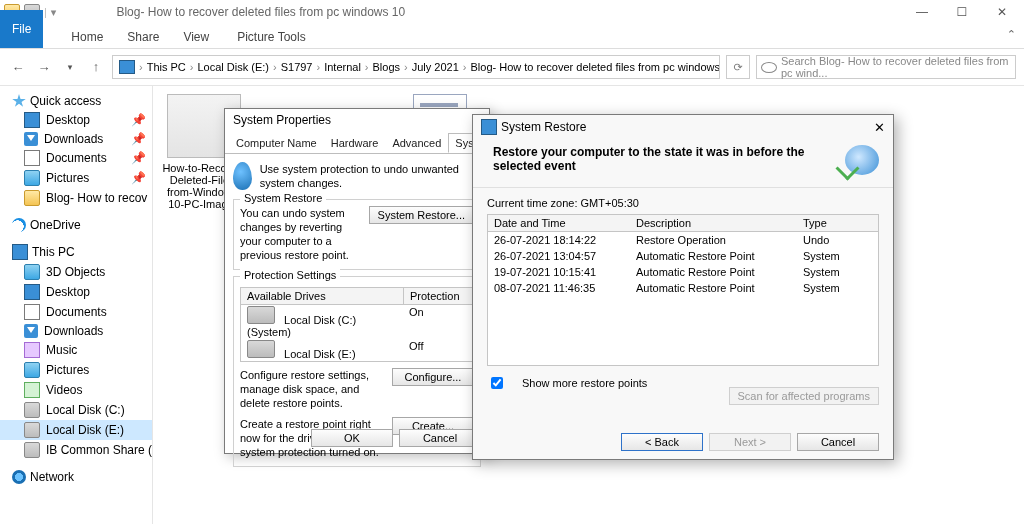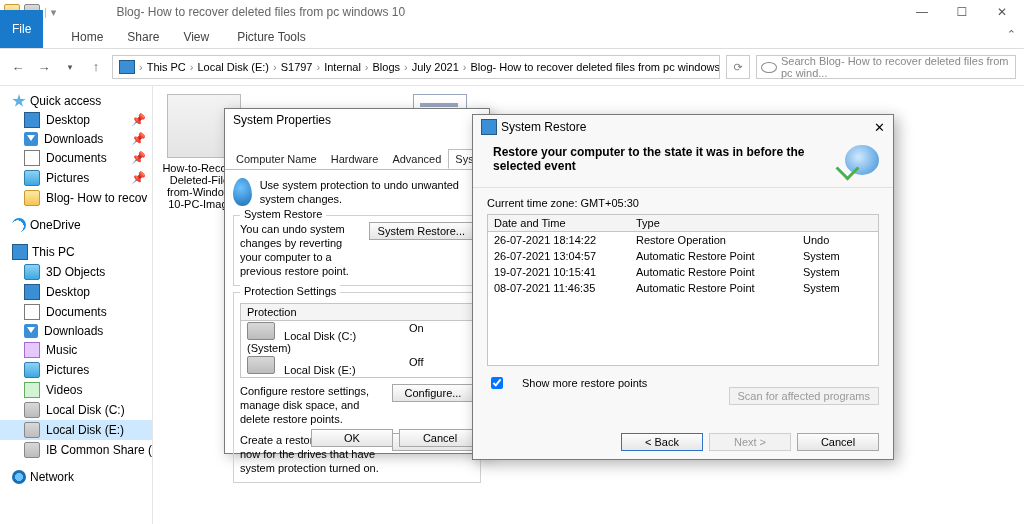--- a/index.html
+++ b/index.html
@@ -49,21 +49,21 @@
 .thumb{width:86px;text-align:center;font-size:11px}
 .thumb .img{width:72px;height:62px;margin:0 auto 4px;background:linear-gradient(#f3f3f3,#e4e4e4);border:1px solid #bbb}
 
 .docthumb{position:absolute;left:260px;top:8px;width:52px;height:62px;background:#fff;border:1px solid #9aa6bf}
 .docthumb:before{content:"";position:absolute;left:6px;top:8px;width:38px;height:4px;background:#9aa6bf;box-shadow:0 8px 0 #9aa6bf,0 16px 0 #9aa6bf,0 24px 0 #9aa6bf,0 32px 0 #9aa6bf}
 
 .dialog{position:absolute;background:#fff;border:1px solid #7a7a7a;box-shadow:3px 3px 12px rgba(0,0,0,.25);font-size:11px}
 .sp-dialog{left:224px;top:108px;width:264px;height:344px}
 .dlg-title{padding:4px 8px;font-size:12px}
 .tabstrip{display:flex;border-bottom:1px solid #bdbdbd;padding:0 4px;font-size:11px;overflow:hidden;white-space:nowrap}
-.tabstrip .t{padding:3px 6px;border:1px solid transparent;margin-top:18px;color:#222}
+.tabstrip .t{padding:3px 6px;border:1px solid transparent;margin-top:2px;color:#222}
 .tabstrip .t.active{border:1px solid #bdbdbd;border-bottom:1px solid #fff;background:#fff}
 .sp-body{padding:8px}
 .sp-row{display:flex;align-items:flex-start;gap:8px;margin-bottom:8px}
 .sp-shield{width:24px;height:28px;background:radial-gradient(circle at 40% 35%,#6ec1ff,#1a6fb3);border-radius:50% 50% 50% 50%/60% 60% 40% 40%}
 .fieldset{border:1px solid #d0d0d0;margin:6px 0;padding:6px;position:relative}
 .fieldset>legend{position:absolute;top:-8px;left:6px;background:#fff;padding:0 4px;font-size:11px}
 .small{font-size:11px;line-height:1.3}
 .fsrow{display:flex;align-items:flex-start;gap:6px}
 .fsrow .txt{flex:1}
 .btn{border:1px solid #a7a7a7;padding:2px 8px;background:linear-gradient(#fdfdfd,#e6e6e6);font-size:11px;min-width:64px;text-align:center;cursor:default}
@@ -275,20 +275,21 @@
       <legend>System Restore</legend>
       <div class="fsrow">
         <div class="txt small">You can undo system changes by reverting your computer to a previous restore point.</div>
         <div class="btn">System Restore...</div>
       </div>
     </div>
     <div class="fieldset">
       <legend>Protection Settings</legend>
       <div class="drives">
         <div class="hdr">
+          <span class="dr-c1">Available Drives</span>
           <span class="dr-c2">Protection</span>
         </div>
         <div class="row">
           <span class="dr-c1"><span class="ic drive"></span> <span>Local Disk (C:) (System)</span></span>
           <span class="dr-c2">On</span>
         </div>
         <div class="row">
           <span class="dr-c1"><span class="ic drive"></span> <span>Local Disk (E:)</span></span>
           <span class="dr-c2">Off</span>
         </div>
@@ -319,20 +320,21 @@
     <div class="txt">
         <h4>Restore your computer to the state it was in before the selected event</h4>
       </div>
     <div class="sr-globe"></div>
   </div>
   <div class="sr-body">
     <div class="small">Current time zone: GMT+05:30</div>
     <div class="rp-table">
       <div class="hdr">
         <span class="rpc1">Date and Time</span>
+        <span class="rpc2">Description</span>
         <span class="rpc3">Type</span>
       </div>
       <div id="rp-rows">
           <div class="row">
             <span class="rpc1">26-07-2021 18:14:22</span>
             <span class="rpc2">Restore Operation</span>
             <span class="rpc3">Undo</span>
           </div>
           <div class="row">
             <span class="rpc1">26-07-2021 13:04:57</span>

